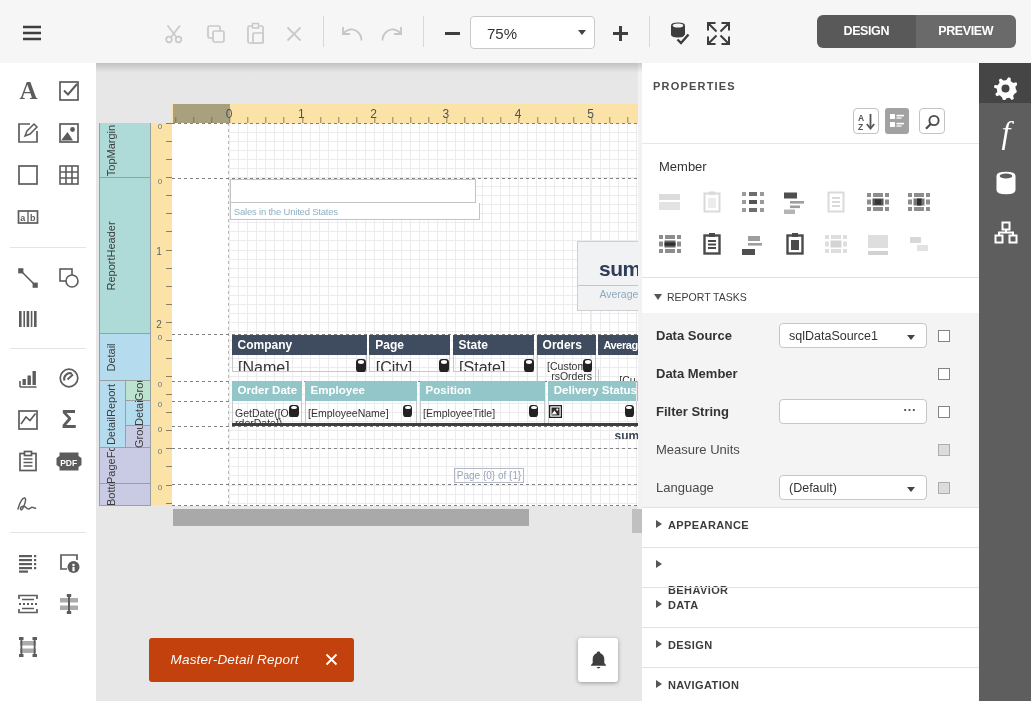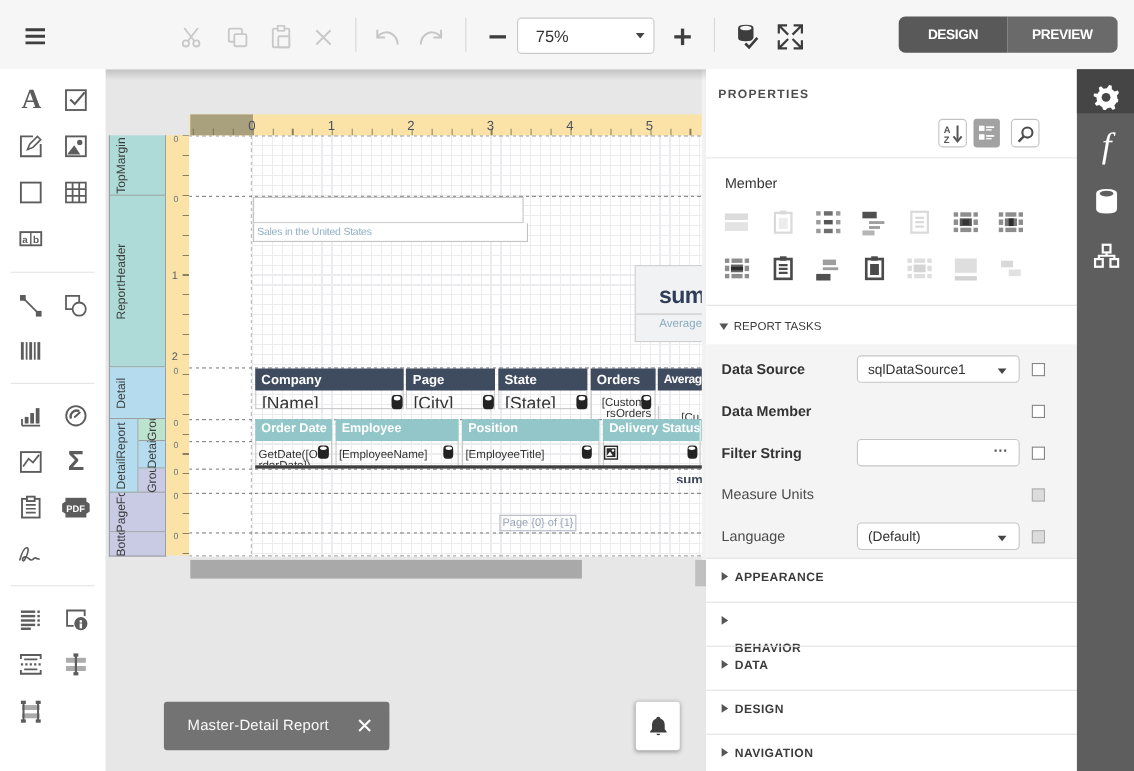--- a/index.html
+++ b/index.html
@@ -72,21 +72,21 @@
   .psep{left:0;width:337px;height:1px;background:#e2e2e2;}
   .sechead{left:26px;font-size:11px;font-weight:bold;color:#3c3c3c;letter-spacing:.4px;}
   .arrdown{width:0;height:0;border-left:4.5px solid transparent;border-right:4.5px solid transparent;border-top:6px solid #555;}
   .arrright{width:0;height:0;border-top:4.5px solid transparent;border-bottom:4.5px solid transparent;border-left:6px solid #555;}
   .bicon{top:125.5px;width:26px;height:26px;}
   .bicon2{top:167.5px;width:26px;height:26px;}
   
   #rightbar{left:979px;top:63px;width:52px;height:638px;background:#5e5e5e;}
   #rtab{left:0;top:0;width:52px;height:40px;background:#454545;}
   
-  #toast{left:148.5px;top:638px;width:205px;height:44px;background:#737373;border-radius:3px;color:#fafafa;}
+  #toast{left:148.5px;top:638px;width:205px;height:44px;background:#c2410c;border-radius:3px;color:#fafafa;font-style:italic;}
   #bell{left:578px;top:638px;width:40px;height:44px;background:#ffffff;border-radius:3px;box-shadow:0 1px 4px rgba(0,0,0,.35);}
 </style>
 </head>
 <body>
 <div id="app">
   <div id="toolbar" class="abs">
     <svg class="abs" style="left:23px;top:25px;" width="18" height="16" viewBox="0 0 18 16">
         <path d="M0 2h18M0 8h18M0 14h18" stroke="#3f3f3f" stroke-width="2.6"></path>
       </svg>
     <svg class="abs" style="left:163px;top:23px;" width="22" height="22" viewBox="0 0 22 22" fill="none" stroke="#c9c9c9" stroke-width="1.7">

